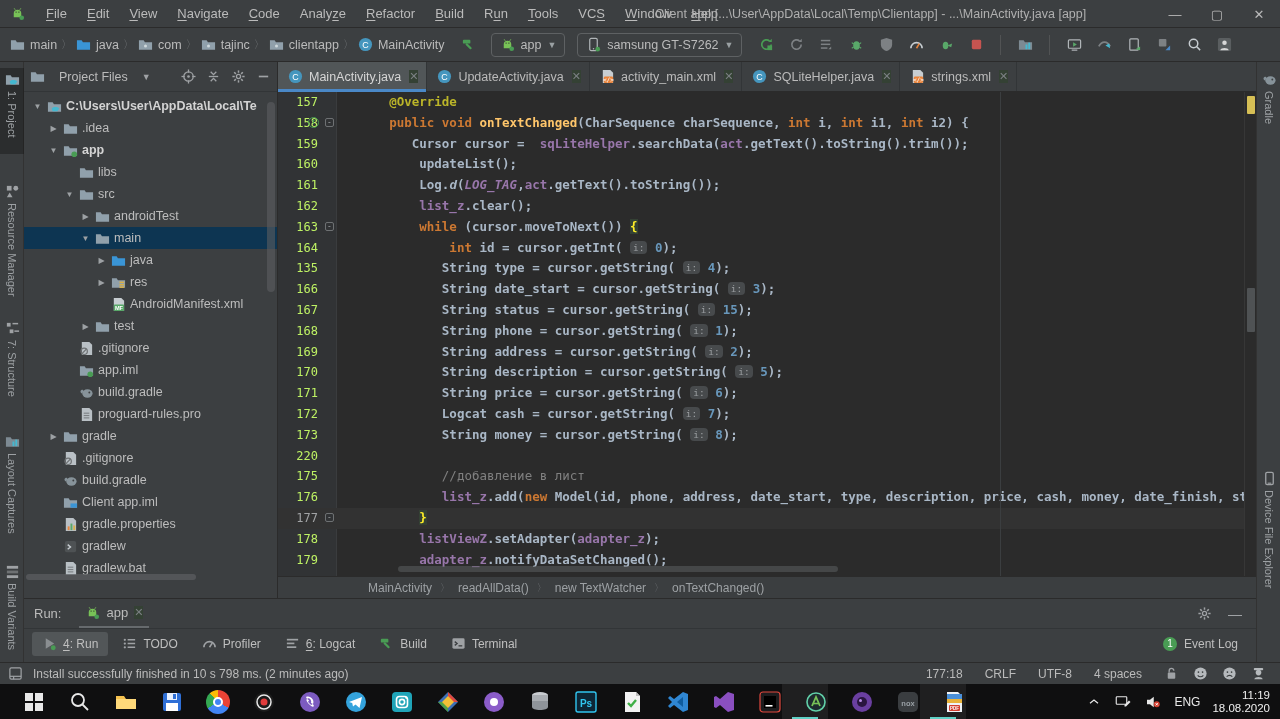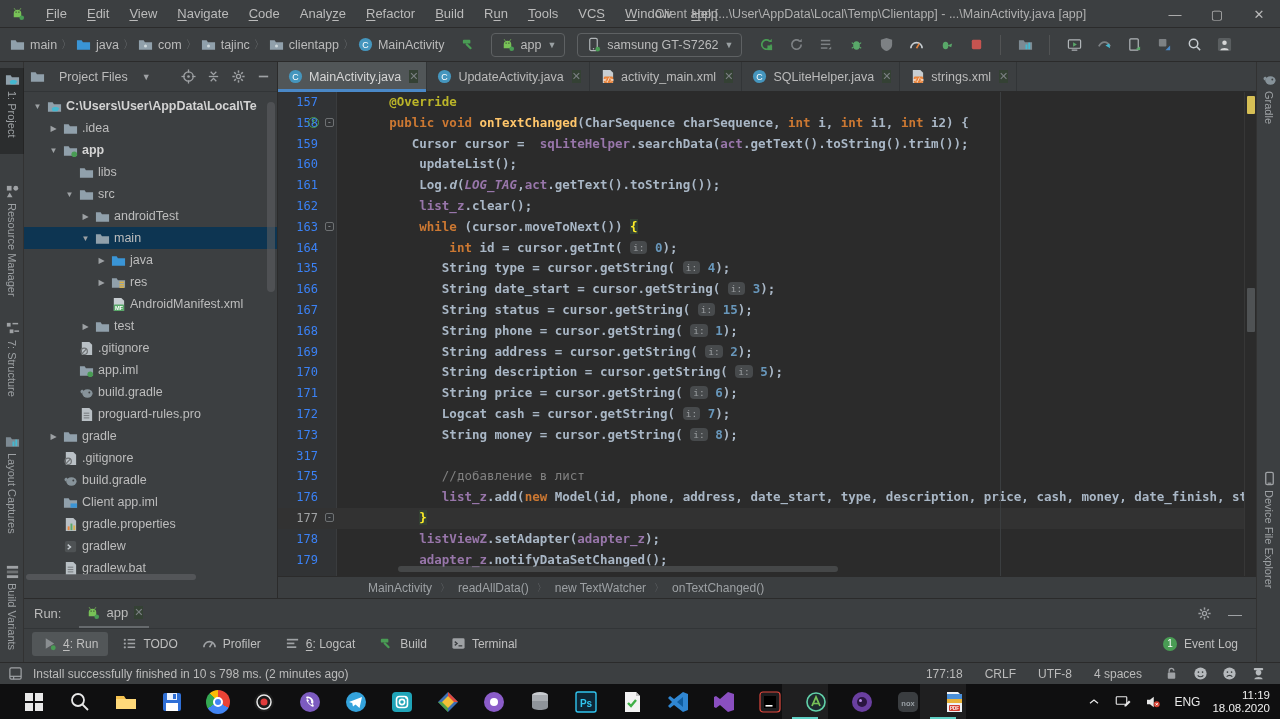--- a/index.html
+++ b/index.html
@@ -57,21 +57,21 @@
   .tabs { height:30px; background:#3c3f41; display:flex; border-bottom:1px solid #2b2b2b; flex:none; }
   .tab { display:flex; align-items:center; gap:6px; padding:0 8px 0 10px; font-size:12.5px; color:#bbb; position:relative; border-right:1px solid #323537; }
   .tab.active { background:#515658; color:#d5d5d5; }
   .tab.active::after { content:""; position:absolute; left:0; right:0; bottom:-1px; height:3px; background:#4a88c7; }
   .tab .x { color:#7c8084; font-size:11px; margin-left:2px; }
   
   .code-area { flex:1; position:relative; overflow:hidden; background:#2b2b2b; font-family:"DejaVu Sans Mono", monospace; font-size:12.5px; font-weight:bold; }
   .gutter-bg { position:absolute; left:0; top:0; bottom:0; width:59px; background:#313335; border-right:1px solid #3a3c3e; }
   .code-line { position:relative; height:20.8px; line-height:20.8px; white-space:pre; display:flex; }
   .code-line.current { background:#323232; }
-  .lnum { width:46px; flex:none; text-align:right; padding-right:6px; color:#3b82f6; font-weight:normal; font-size:12px; position:relative; z-index:2; }
+  .lnum { width:46px; flex:none; text-align:right; padding-right:6px; color:#bef264; font-weight:normal; font-size:12px; position:relative; z-index:2; }
   .current .lnum { color:#a1a3a5; }
   .gicon { width:13px; flex:none; position:relative; z-index:2; }
   .ctext { padding-left:7px; color:#a9b7c6; }
   .k { color:#cc7832; } .d { color:#a9b7c6; } .m { color:#ffc66b; }
   .f { color:#9876aa; } .n { color:#6897bb; } .c { color:#808080; font-weight:normal; }
   .a { color:#bbb529; } .di { color:#a9b7c6; font-style:italic; } .fi { color:#9876aa; font-style:italic; }
   .x { color:#ffef28; background:#344134; }
   .hint { display:inline-block; background:#474a4c; color:#9b9ea1; border-radius:4px; font-size:9.5px; font-weight:normal;
     padding:0 3px; line-height:13px; vertical-align:middle; position:relative; top:-1px; }
   .margin-guide { position:absolute; top:0; bottom:0; width:1px; background:#3b3e40; z-index:1; }
@@ -751,21 +751,21 @@
                 <div class="code-line"><span class="lnum">164</span><span class="gicon"></span><span class="ctext">              <span class="k">int</span><span class="d"> id = cursor.getInt( </span><span class="hint">i:</span><span class="d"> </span><span class="n">0</span><span class="d">);</span></span></div>
                 <div class="code-line"><span class="lnum">135</span><span class="gicon"></span><span class="ctext">             <span class="d">String type = cursor.getString( </span><span class="hint">i:</span><span class="d"> </span><span class="n">4</span><span class="d">);</span></span></div>
                 <div class="code-line"><span class="lnum">166</span><span class="gicon"></span><span class="ctext">             <span class="d">String date_start = cursor.getString( </span><span class="hint">i:</span><span class="d"> </span><span class="n">3</span><span class="d">);</span></span></div>
                 <div class="code-line"><span class="lnum">167</span><span class="gicon"></span><span class="ctext">             <span class="d">String status = cursor.getString( </span><span class="hint">i:</span><span class="d"> </span><span class="n">15</span><span class="d">);</span></span></div>
                 <div class="code-line"><span class="lnum">168</span><span class="gicon"></span><span class="ctext">             <span class="d">String phone = cursor.getString( </span><span class="hint">i:</span><span class="d"> </span><span class="n">1</span><span class="d">);</span></span></div>
                 <div class="code-line"><span class="lnum">169</span><span class="gicon"></span><span class="ctext">             <span class="d">String address = cursor.getString( </span><span class="hint">i:</span><span class="d"> </span><span class="n">2</span><span class="d">);</span></span></div>
                 <div class="code-line"><span class="lnum">170</span><span class="gicon"></span><span class="ctext">             <span class="d">String description = cursor.getString( </span><span class="hint">i:</span><span class="d"> </span><span class="n">5</span><span class="d">);</span></span></div>
                 <div class="code-line"><span class="lnum">171</span><span class="gicon"></span><span class="ctext">             <span class="d">String price = cursor.getString( </span><span class="hint">i:</span><span class="d"> </span><span class="n">6</span><span class="d">);</span></span></div>
                 <div class="code-line"><span class="lnum">172</span><span class="gicon"></span><span class="ctext">             <span class="d">Logcat cash = cursor.getString( </span><span class="hint">i:</span><span class="d"> </span><span class="n">7</span><span class="d">);</span></span></div>
                 <div class="code-line"><span class="lnum">173</span><span class="gicon"></span><span class="ctext">             <span class="d">String money = cursor.getString( </span><span class="hint">i:</span><span class="d"> </span><span class="n">8</span><span class="d">);</span></span></div>
-                <div class="code-line"><span class="lnum">317</span><span class="gicon"></span></div>
+                <div class="code-line"><span class="lnum">220</span><span class="gicon"></span></div>
                 <div class="code-line"><span class="lnum">175</span><span class="gicon"></span><span class="ctext">             <span class="c">//добавление в лист</span></span></div>
                 <div class="code-line"><span class="lnum">176</span><span class="gicon"></span><span class="ctext">             <span class="f">list_z</span><span class="d">.add(</span><span class="k">new</span><span class="d"> Model(id, phone, address, date_start, type, description, price, cash, money, date_finish, st</span></span></div>
                 <div class="code-line current"><span class="lnum">177</span><span class="gicon"><span class="fold-box">-</span></span><span class="ctext">          <span class="x">}</span></span></div>
                 <div class="code-line"><span class="lnum">178</span><span class="gicon"></span><span class="ctext">          <span class="f">listViewZ</span><span class="d">.setAdapter(</span><span class="f">adapter_z</span><span class="d">);</span></span></div>
                 <div class="code-line"><span class="lnum">179</span><span class="gicon"></span><span class="ctext">          <span class="f">adapter_z</span><span class="d">.notifyDataSetChanged();</span></span></div>
               </div>
             <div class="hscroll" style="left:120px; bottom:4px; width:440px; opacity:.55"></div>
             <div class="estripe">
               <div class="emark" style="left:2px;top:4px;width:8px;height:18px;background:#d6bf55"></div>
               <div class="emark" style="left:2px;top:196px;width:8px;height:44px;background:#4f5254"></div>

